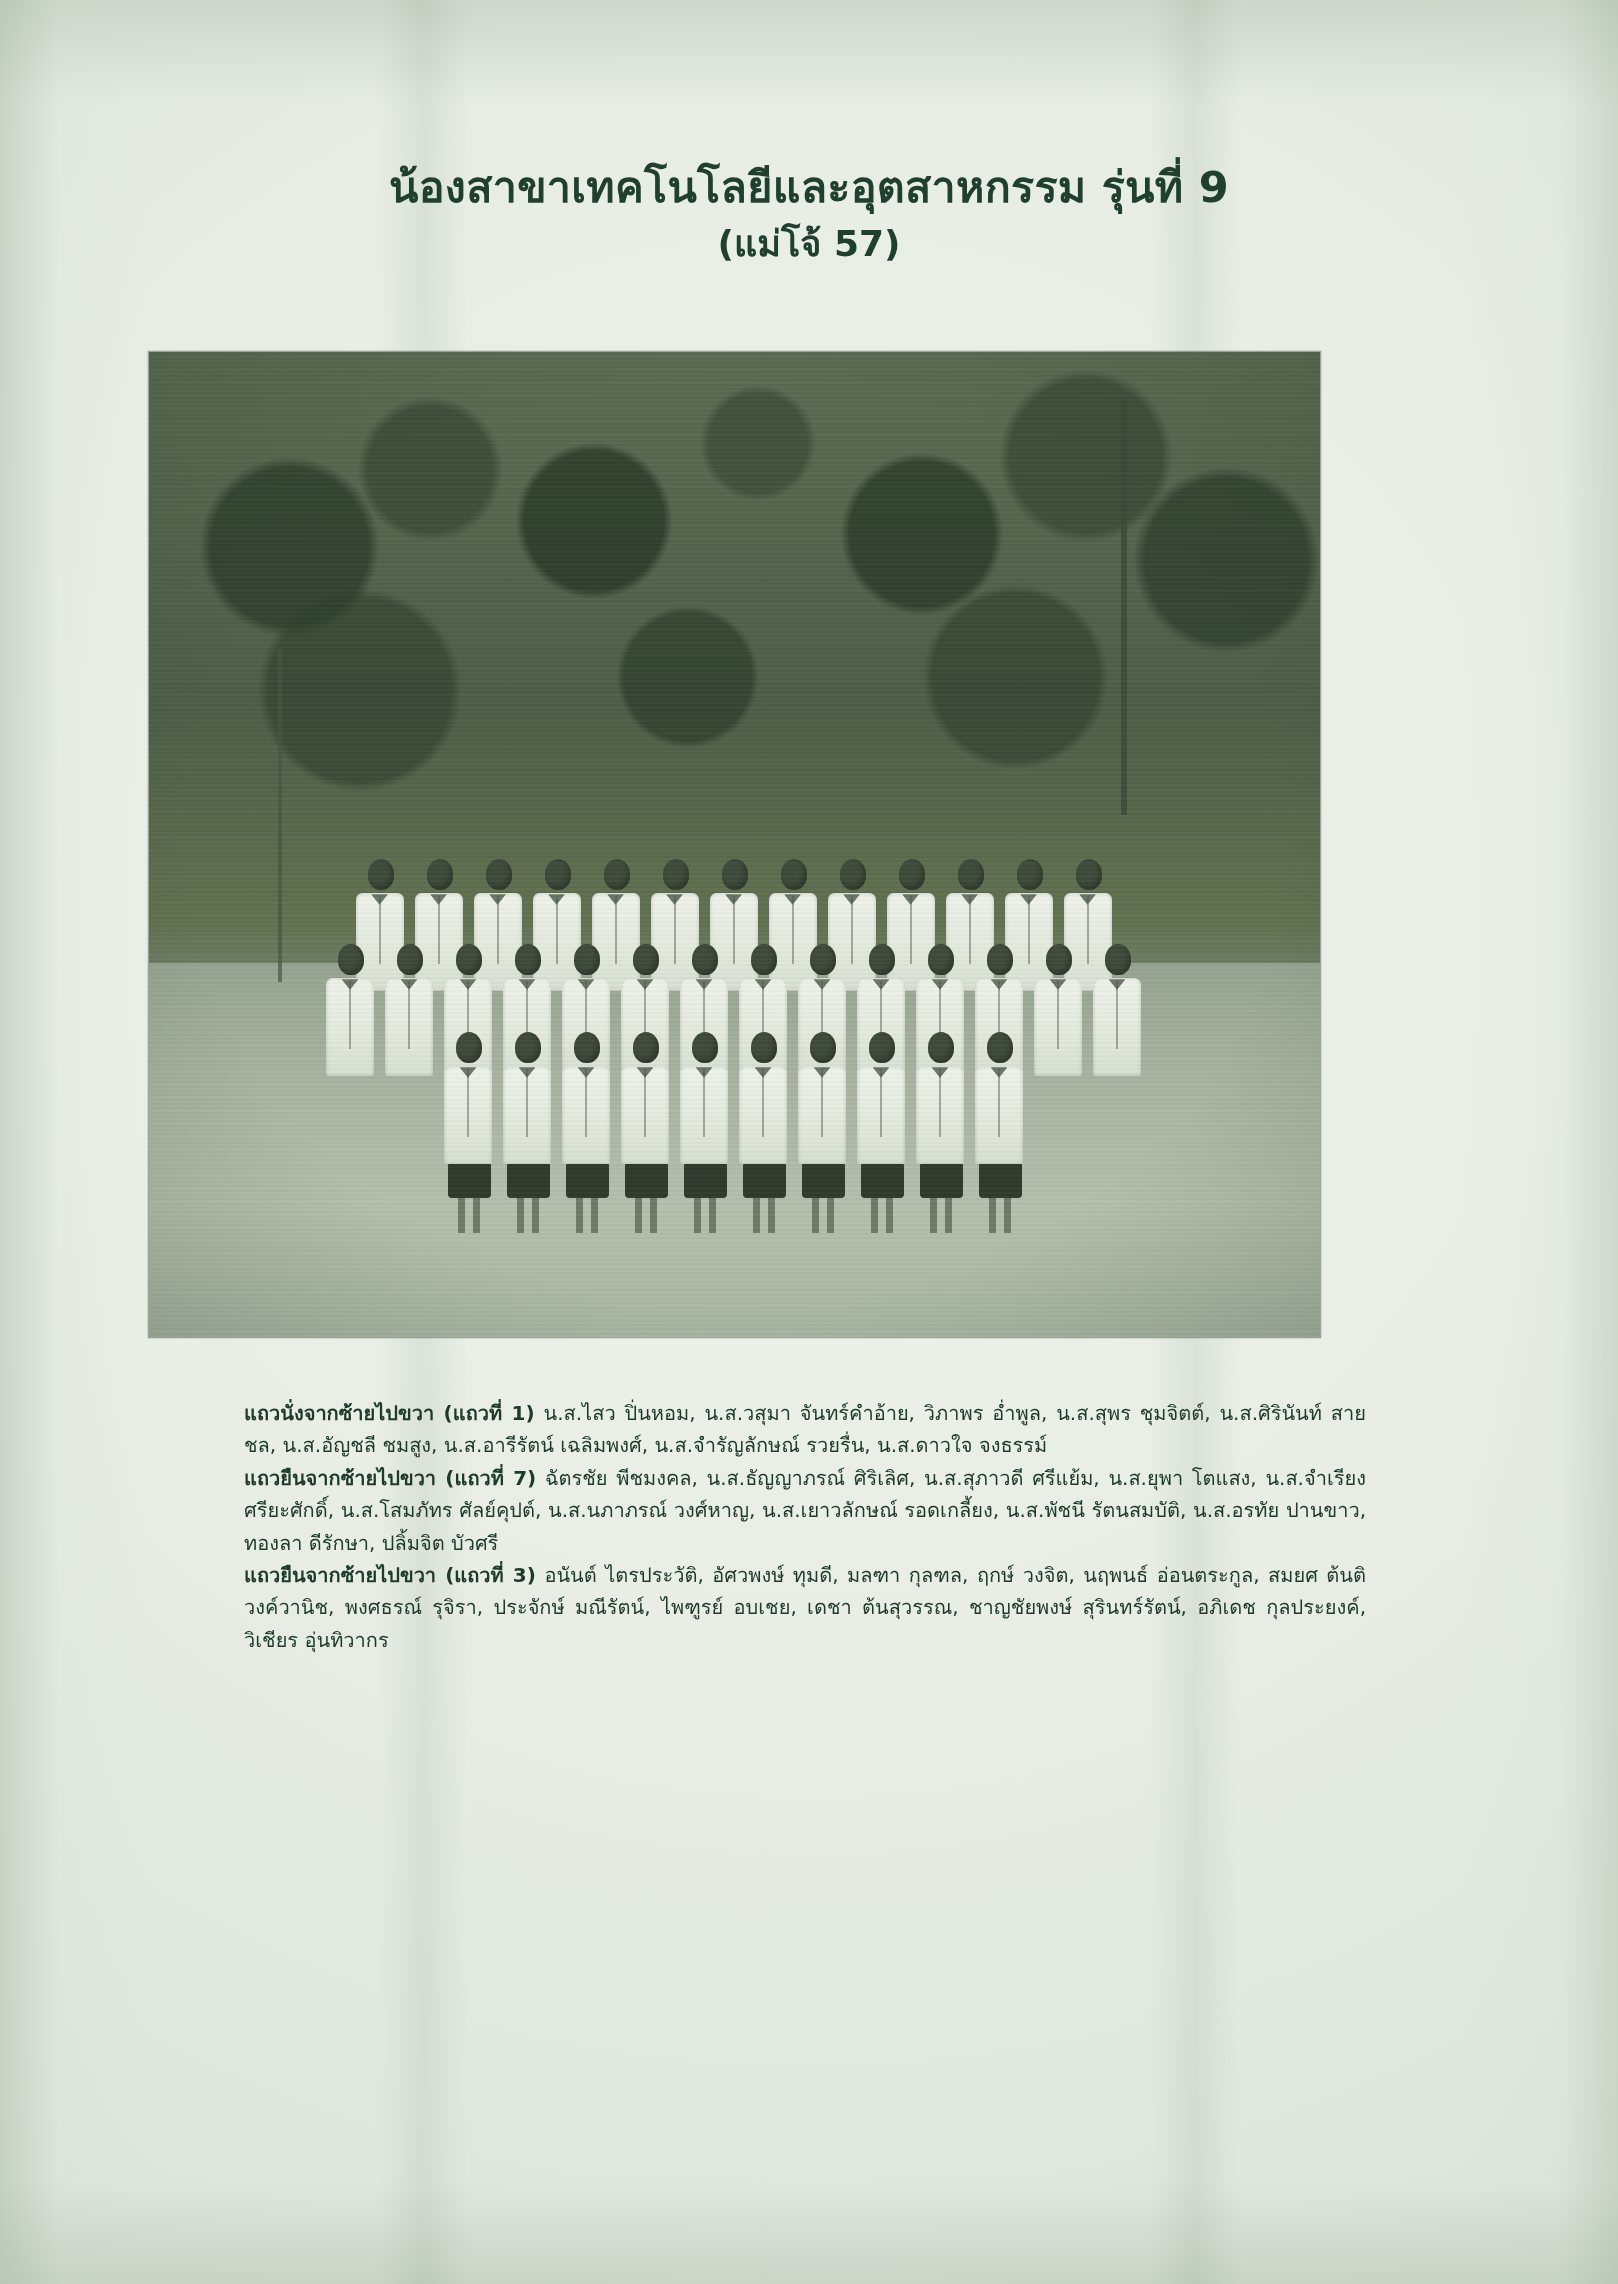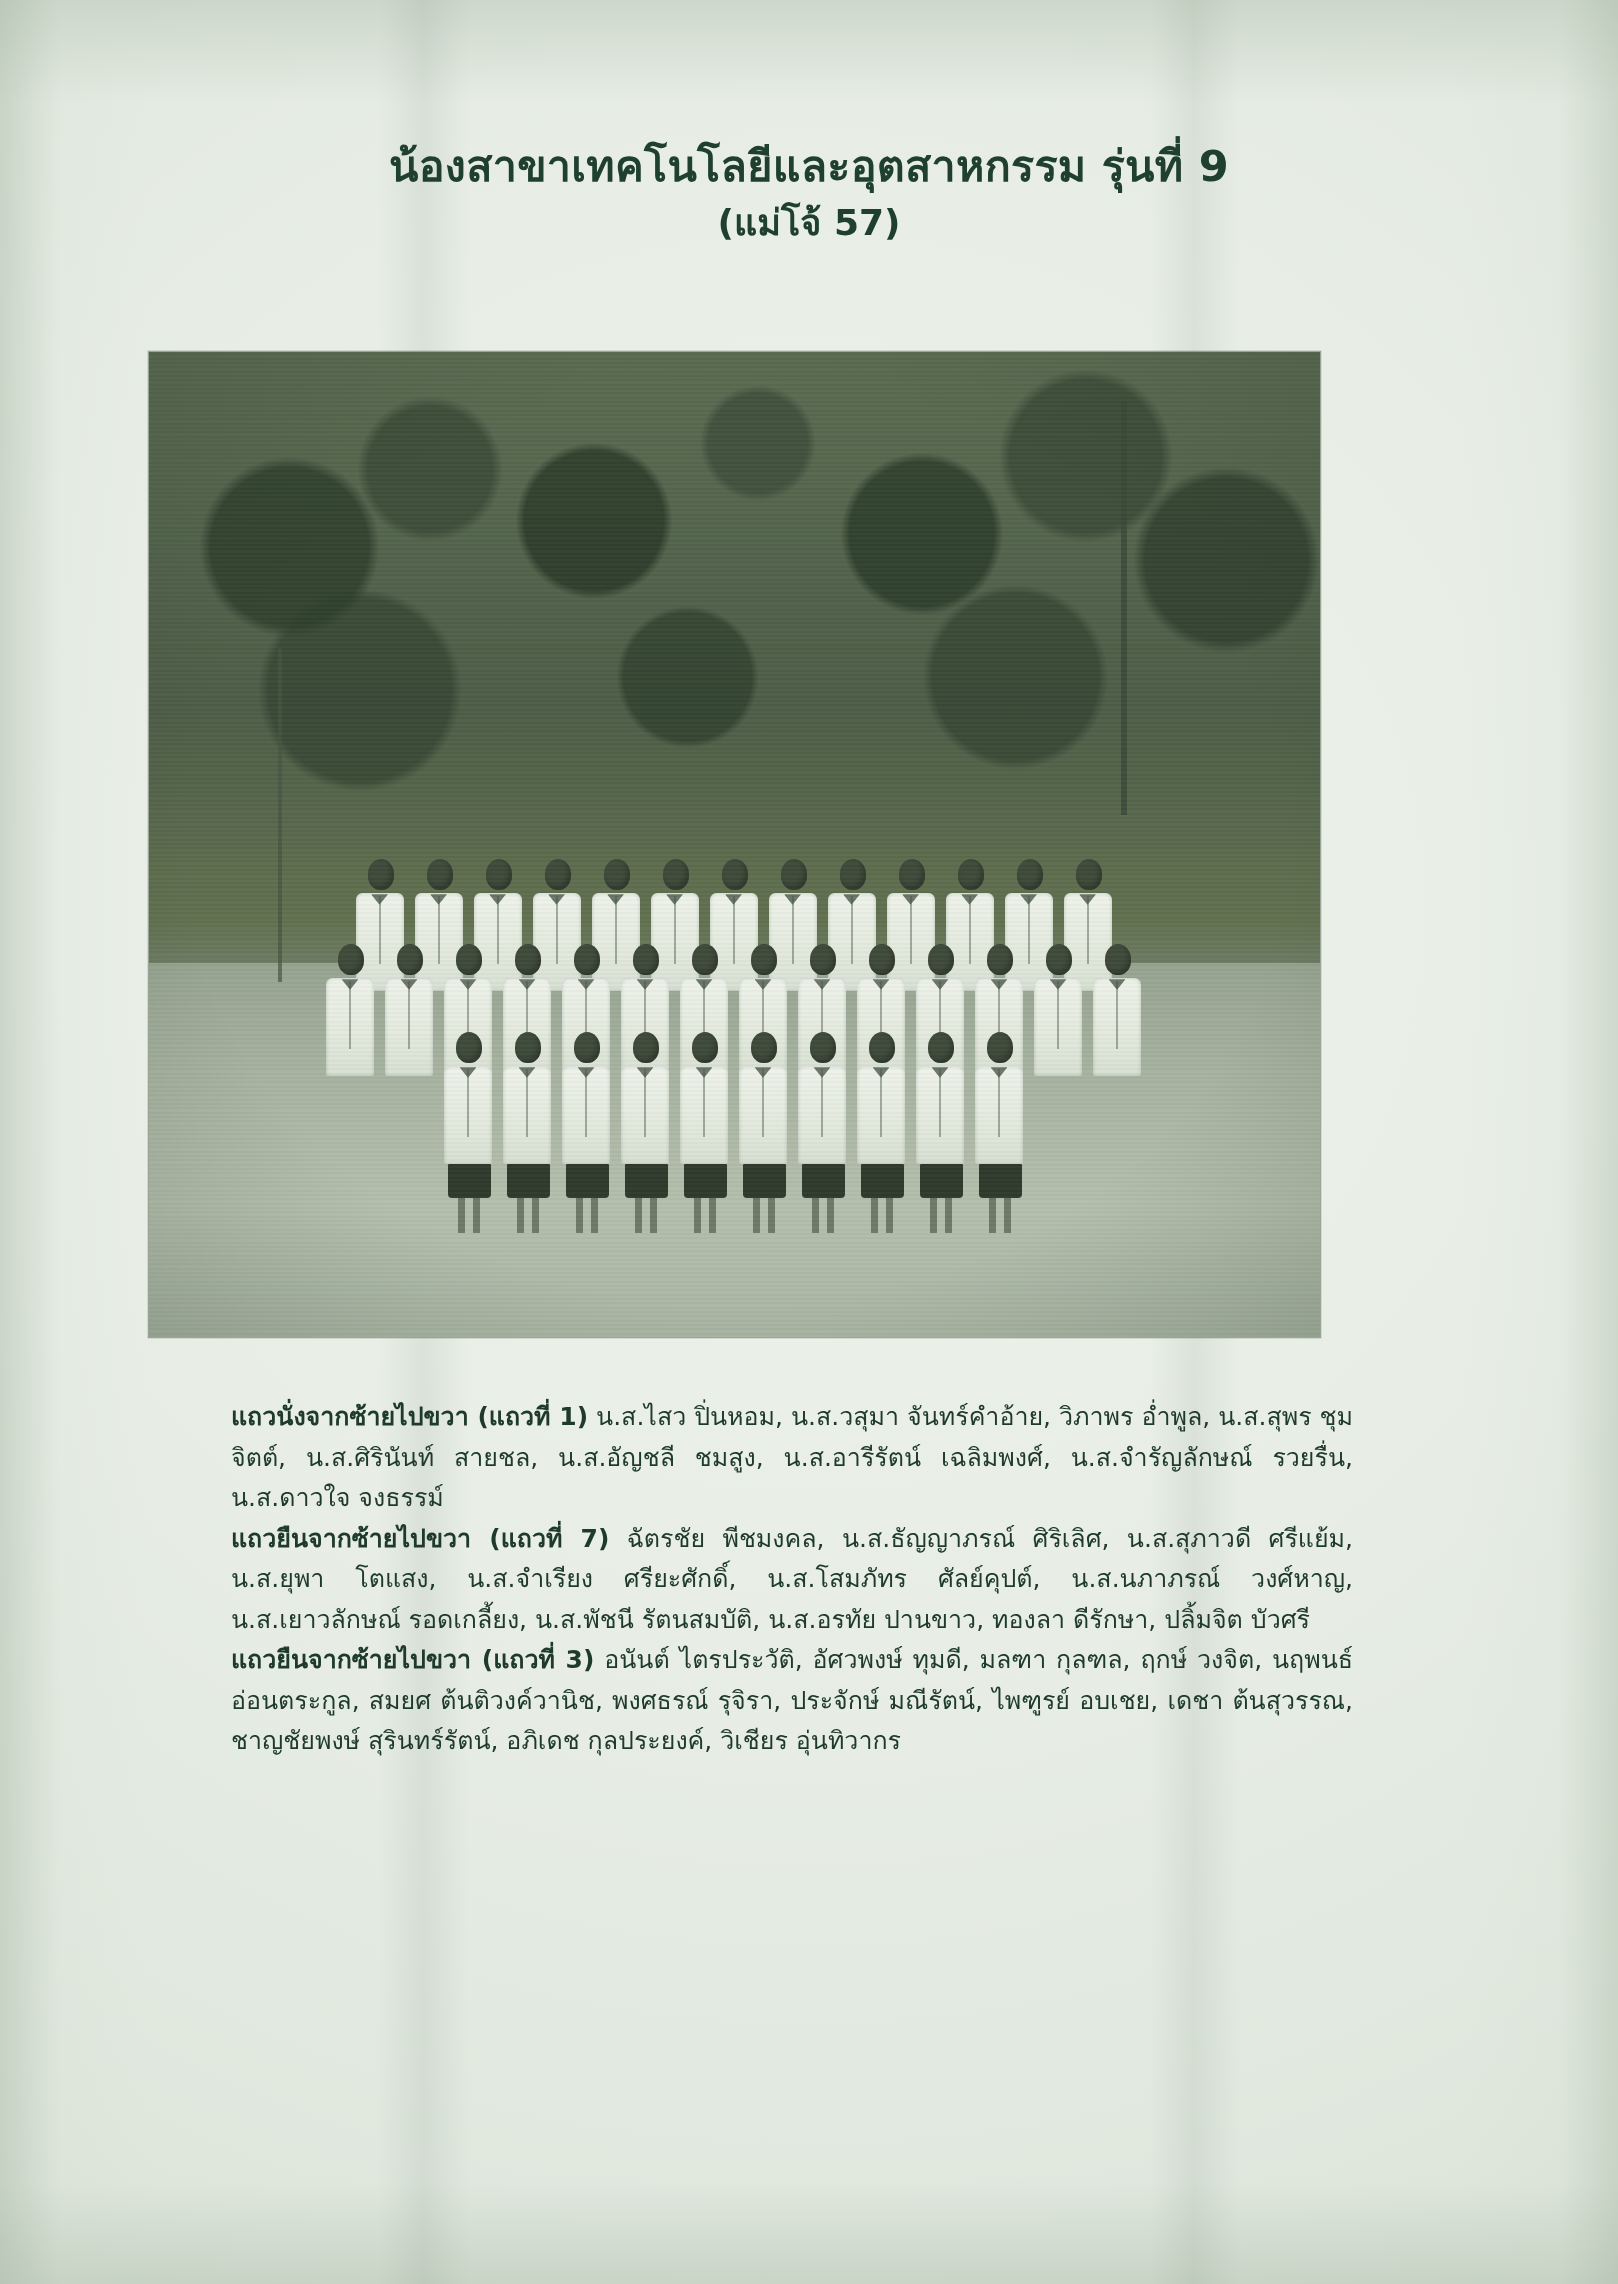--- a/index.html
+++ b/index.html
@@ -55,20 +55,21 @@
     width: 1618px;
     text-align: center;
     color: #1f3b2c;
   }
   .title-line1 {
     font-size: 43px;
     font-weight: 700;
     letter-spacing: 0.3px;
     line-height: 1.25;
     color: #20402f;
+    margin-top: 21px;
   }
   .title-line2 {
     font-size: 36px;
     font-weight: 700;
     line-height: 1.3;
     margin-top: 6.5px;
     color: #20402f;
   }
 
   
@@ -209,25 +210,25 @@
     inset: 0;
     background:
       repeating-linear-gradient(0deg, rgba(255,255,255,0.03) 0 0.7px, rgba(0,0,0,0.03) 0.7px 1.3px);
     pointer-events: none;
     opacity: 0.7;
   }
 
   
   #caption {
     position: absolute;
-    left: 231px;
+    left: 244px;
     top: 1397px;
     width: 1122px;
     color: #1e3a2b;
-    font-size: 25px;
+    font-size: 20px;
     line-height: 1.62;
     text-align: justify;
     text-justify: inter-word;
   }
   #caption p {
     margin: 0;
   }
   #caption .lead {
     font-weight: 700;
   }

